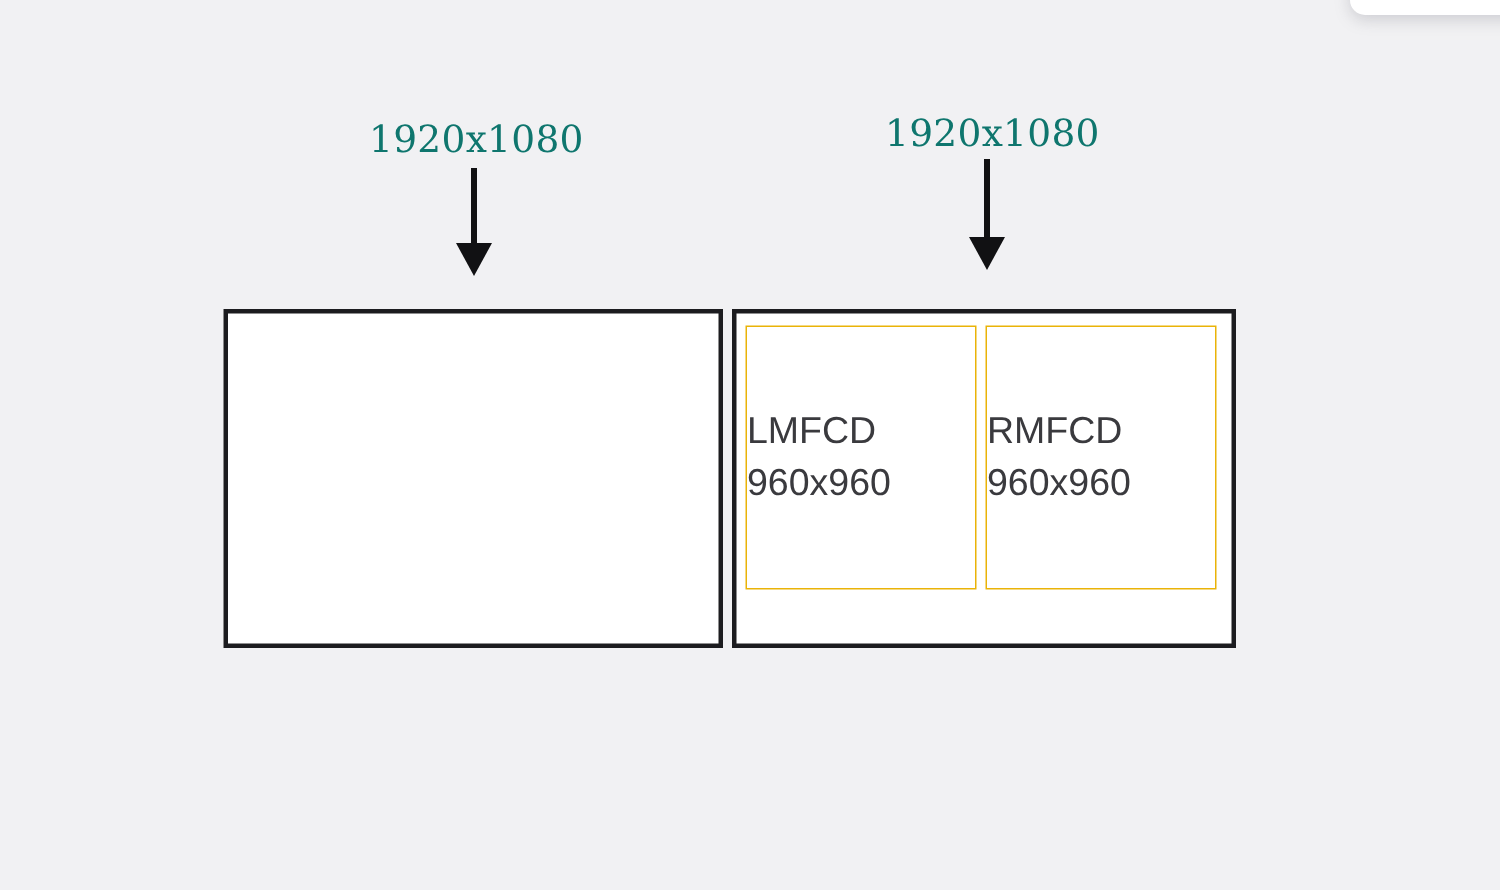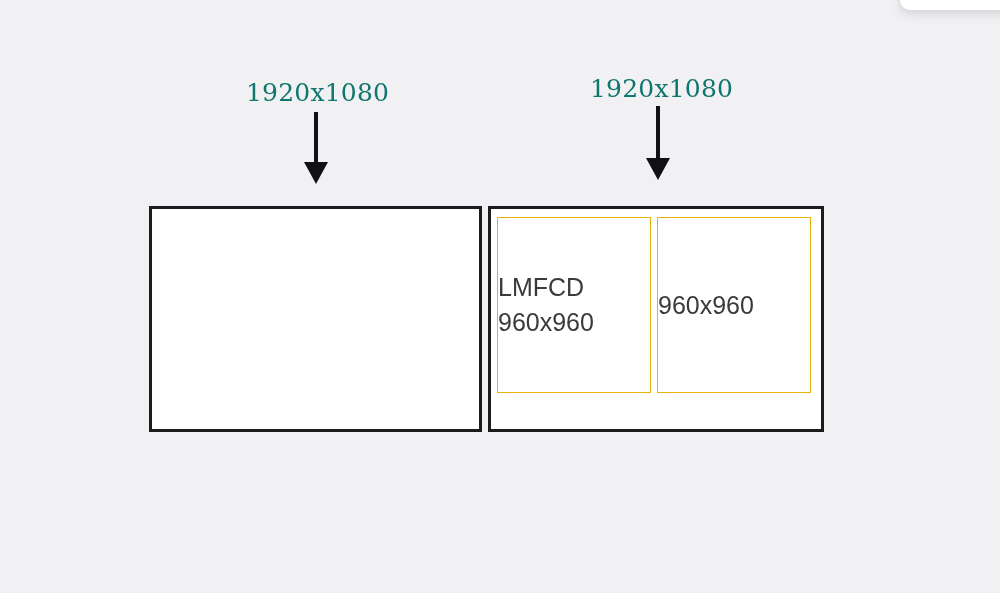--- a/index.html
+++ b/index.html
@@ -145,18 +145,19 @@
   <div class="screen-box" id="primary-display"></div>
 
   <div class="screen-box" id="secondary-display">
 
     <div class="mfcd" id="mfcd-left">
       <div class="mfcd-line">LMFCD</div>
       <div class="mfcd-line">960x960</div>
     </div>
 
     <div class="mfcd" id="mfcd-right">
+      <div class="mfcd-line">RMFCD</div>
       <div class="mfcd-line">960x960</div>
     </div>
 
   </div>
 
 </div>
 
 </body></html>

